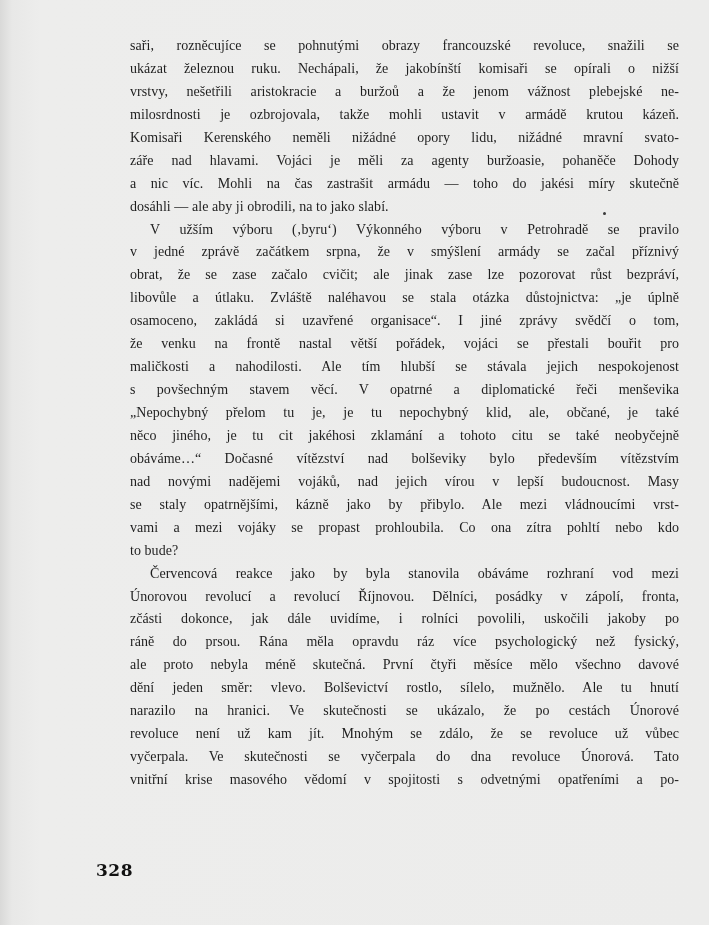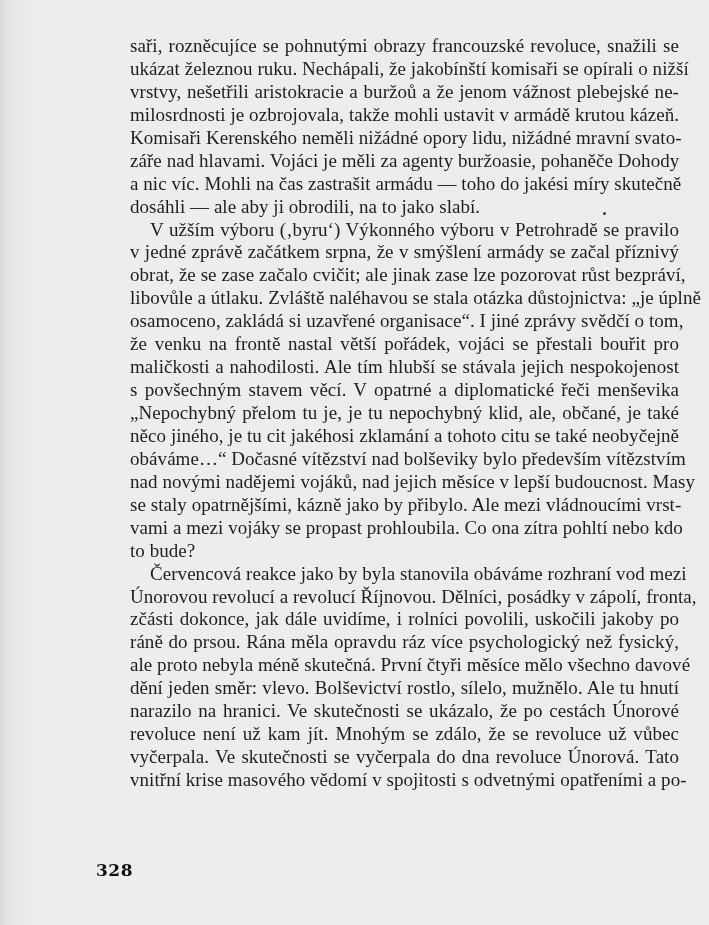--- a/index.html
+++ b/index.html
@@ -27,21 +27,21 @@
       width: 3px; height: 3px;
       border-radius: 50%;
       background: #3a3a3a;
     }
     .text-block {
       position: absolute;
       left: 130px;
       top: 35px;
       width: 549px;
       font-family: "Liberation Serif", "DejaVu Serif", serif;
-      font-size: 19px;
+      font-size: 14px;
       line-height: 22.95px;
       letter-spacing: 0.05px;
     }
     .line {
       display: block;
       white-space: nowrap;
       text-align: justify;
       text-align-last: justify;
       height: 22.95px;
       overflow: visible;
@@ -87,21 +87,21 @@
       <span class="line">v jedné zprávě začátkem srpna, že v smýšlení armády se začal příznivý</span>
       <span class="line">obrat, že se zase začalo cvičit; ale jinak zase lze pozorovat růst bezpráví,</span>
       <span class="line">libovůle a útlaku. Zvláště naléhavou se stala otázka důstojnictva: „je úplně</span>
       <span class="line">osamoceno, zakládá si uzavřené organisace“. I jiné zprávy svědčí o tom,</span>
       <span class="line">že venku na frontě nastal větší pořádek, vojáci se přestali bouřit pro</span>
       <span class="line">maličkosti a nahodilosti. Ale tím hlubší se stávala jejich nespokojenost</span>
       <span class="line">s povšechným stavem věcí. V opatrné a diplomatické řeči menševika</span>
       <span class="line">„Nepochybný přelom tu je, je tu nepochybný klid, ale, občané, je také</span>
       <span class="line">něco jiného, je tu cit jakéhosi zklamání a tohoto citu se také neobyčejně</span>
       <span class="line">obáváme…“ Dočasné vítězství nad bolševiky bylo především vítězstvím</span>
-      <span class="line">nad novými nadějemi vojáků, nad jejich měsíce v lepší budoucnost. Masy</span>
+      <span class="line">nad novými nadějemi vojáků, nad jejich vírou v lepší budoucnost. Masy</span>
       <span class="line">se staly opatrnějšími, kázně jako by přibylo. Ale mezi vládnoucími vrst-</span>
       <span class="line">vami a mezi vojáky se propast prohloubila. Co ona zítra pohltí nebo kdo</span>
       <span class="line last">to bude?</span>
     </div>
 
     <div>
       <span class="line indent">Červencová reakce jako by byla stanovila obáváme rozhraní vod mezi</span>
       <span class="line">Únorovou revolucí a revolucí Říjnovou. Dělníci, posádky v zápolí, fronta,</span>
       <span class="line">zčásti dokonce, jak dále uvidíme, i rolníci povolili, uskočili jakoby po</span>
       <span class="line">ráně do prsou. Rána měla opravdu ráz více psychologický než fysický,</span>

